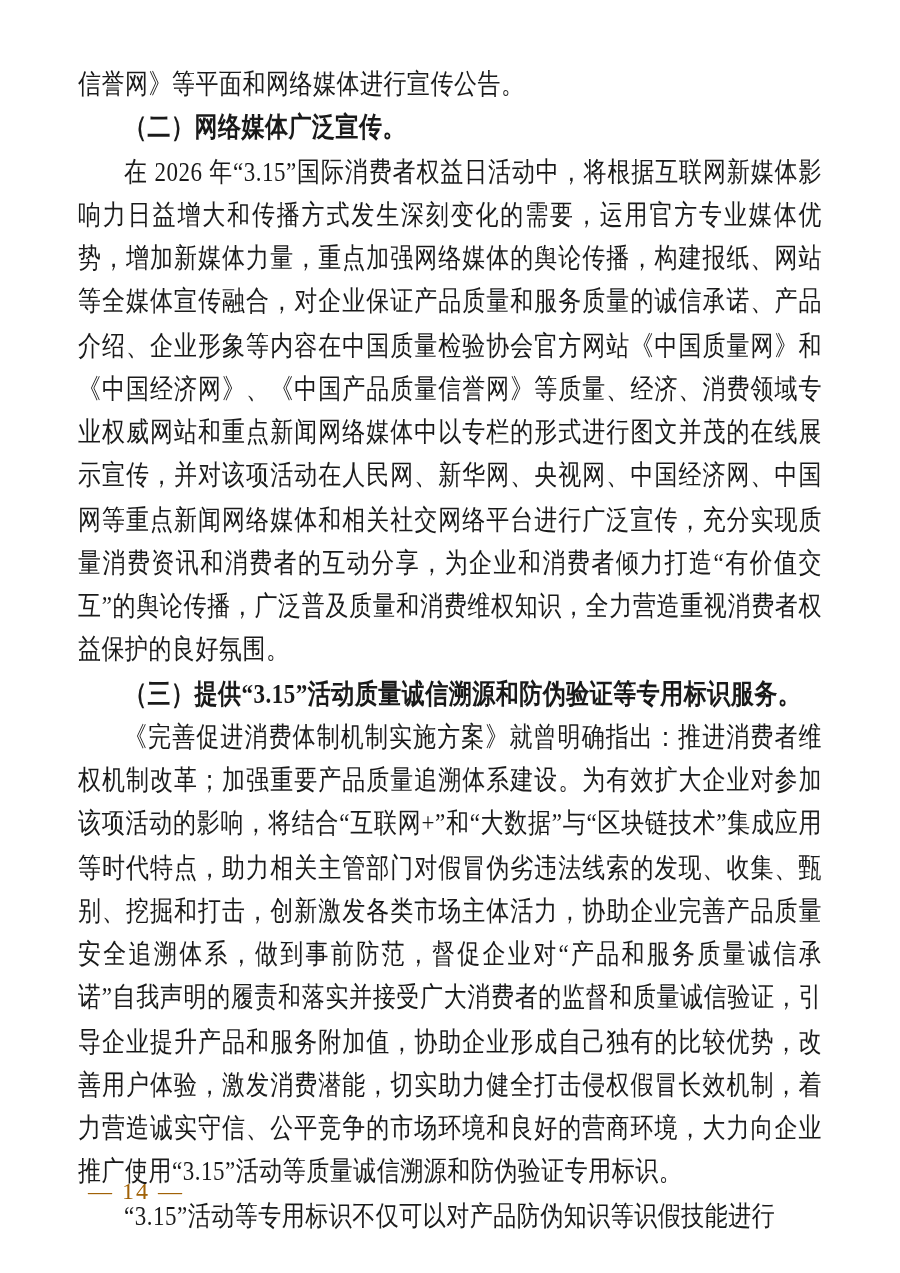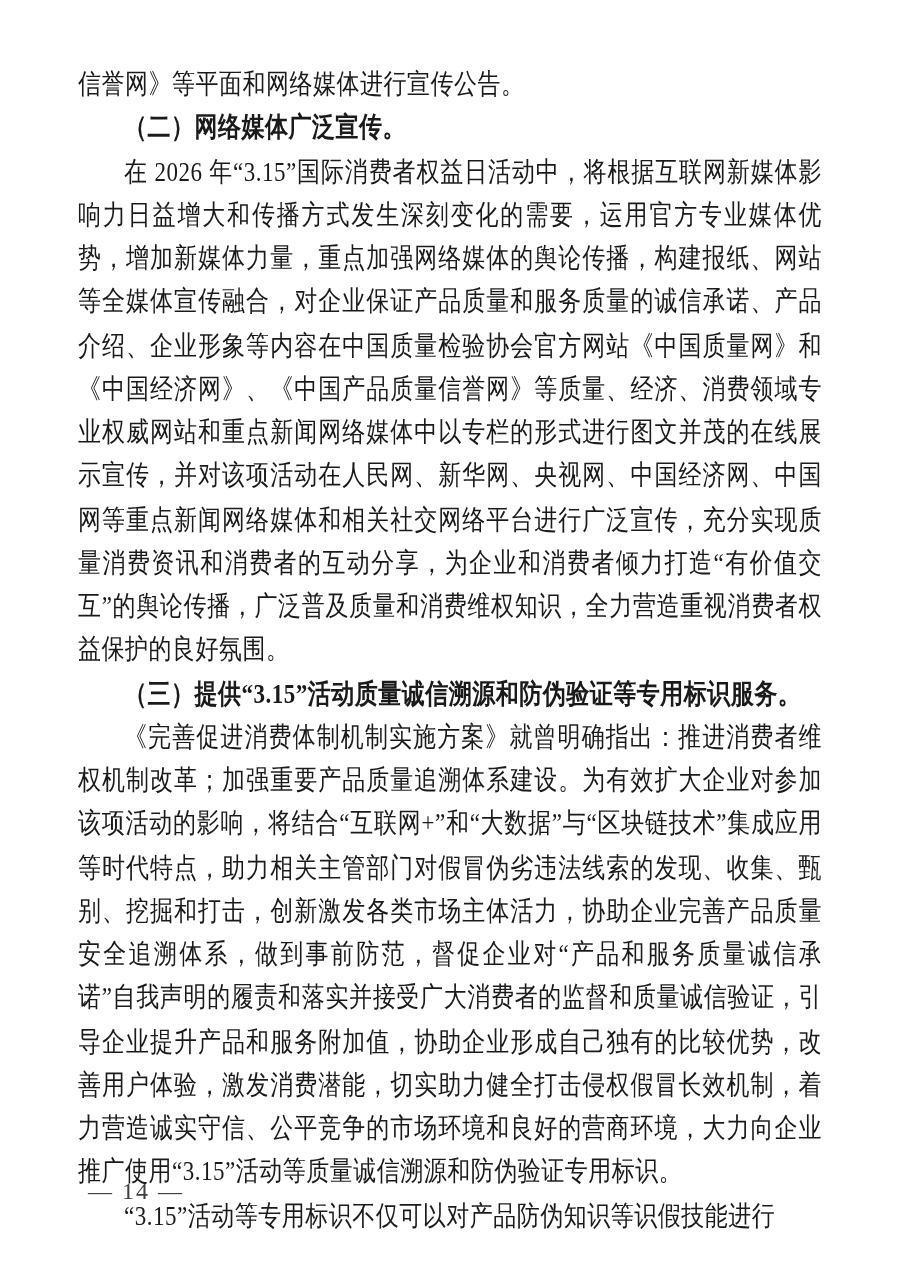--- a/index.html
+++ b/index.html
@@ -44,21 +44,21 @@
   }
   .heading {
     text-indent: 2em;
     font-weight: bold;
   }
   .page-number {
     position: absolute;
     left: 88px;
     top: 1178px;
     font-size: 24px;
-    color: #404040;
+    color: #a16207;
     letter-spacing: 2px;
   }
 </style>
 </head>
 <body>
 
 <div class="page">
   <div class="content">
     <p class="para-continued">信誉网》等平面和网络媒体进行宣传公告。</p>
     <p class="heading">（二）网络媒体广泛宣传。</p>

